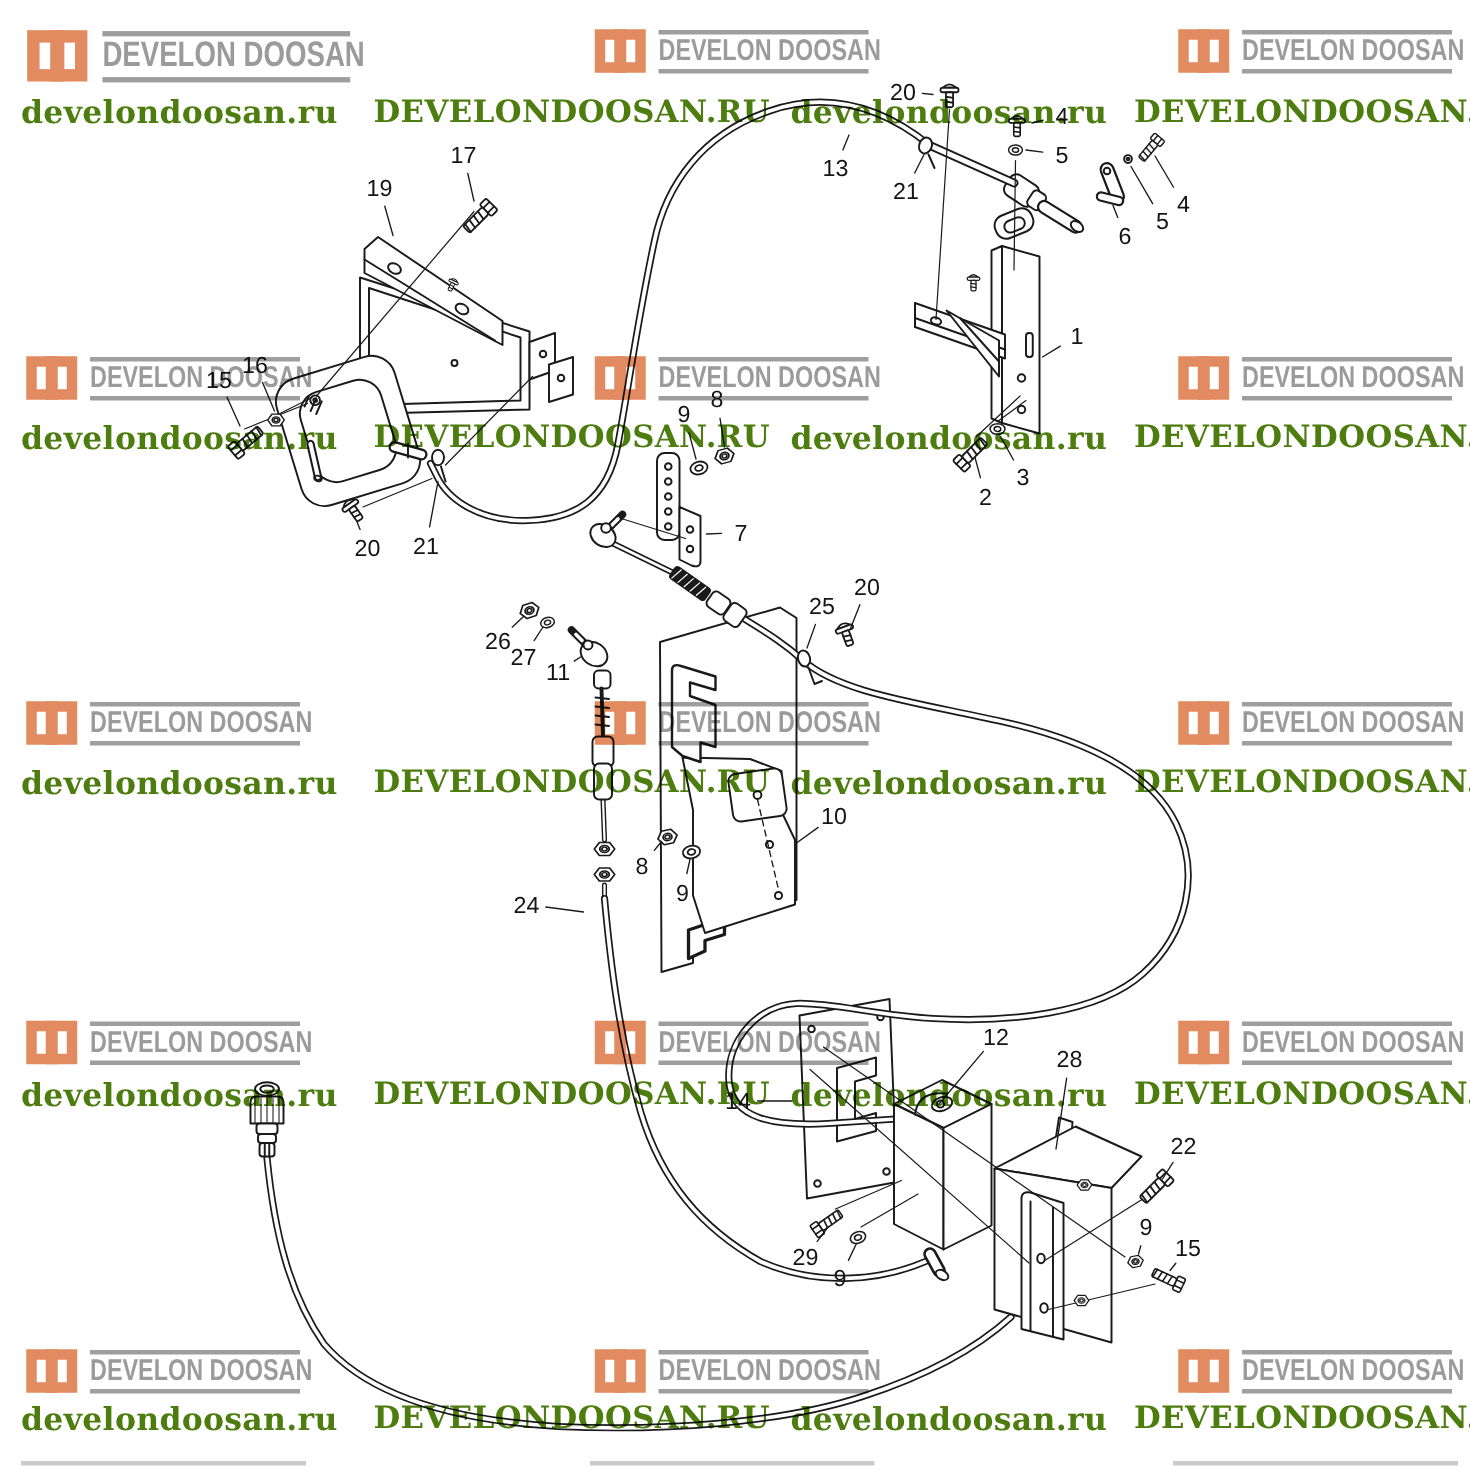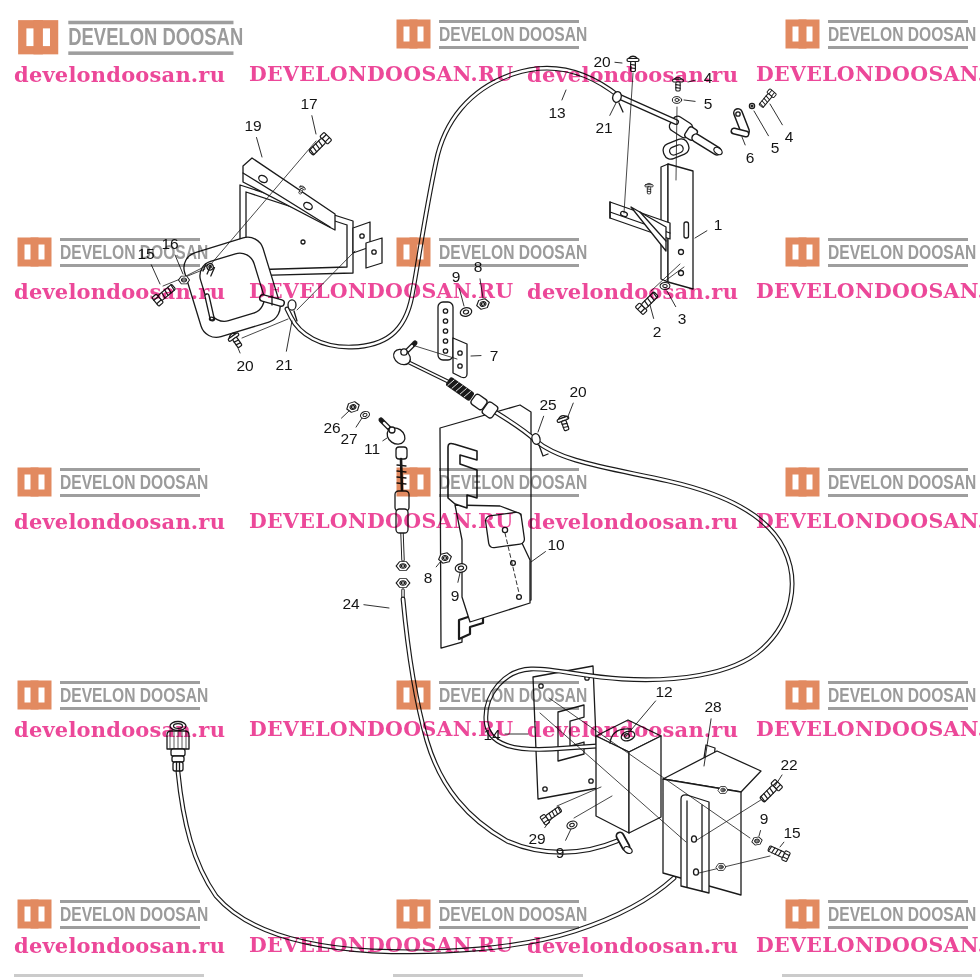--- a/index.html
+++ b/index.html
@@ -9,21 +9,21 @@
   .wm-layer{position:absolute;left:0;top:0;width:870px;height:980px;
             mix-blend-mode:multiply;pointer-events:none;}
   .wm-logo{position:absolute;display:flex;align-items:center;gap:6px;height:36px;
            transform-origin:left top;}
   .wm-brand{border-top:3px solid #9e9e9e;border-bottom:3px solid #9e9e9e;
             padding:1px 0;width:140px;overflow:visible;}
   .wm-brand span{display:inline-block;white-space:nowrap;color:#9b9b9b;
             font:bold 20px/1.05 "Liberation Sans",sans-serif;letter-spacing:0px;
             transform:scaleX(0.78);transform-origin:left center;}
   .wm-url{position:absolute;font-family:"DejaVu Serif",serif;font-weight:bold;
-          color:#ec4899;white-space:nowrap;line-height:1;}
+          color:#4d7c0f;white-space:nowrap;line-height:1;}
   .wm-url.lower{font-size:21px;letter-spacing:0.2px;}
   .wm-url.upper{font-size:20.5px;letter-spacing:0.3px;}
   .wm-stub{position:absolute;width:190px;height:2.5px;background:#cbcbcb;}
   .callout{font:15.5px "Liberation Sans",sans-serif;fill:#141414;text-anchor:middle;stroke:none;}
   .leader{stroke:#1a1a1a;stroke-width:0.9;fill:none;}
 </style>
 </head>
 <body>
 
 <div class="page">

